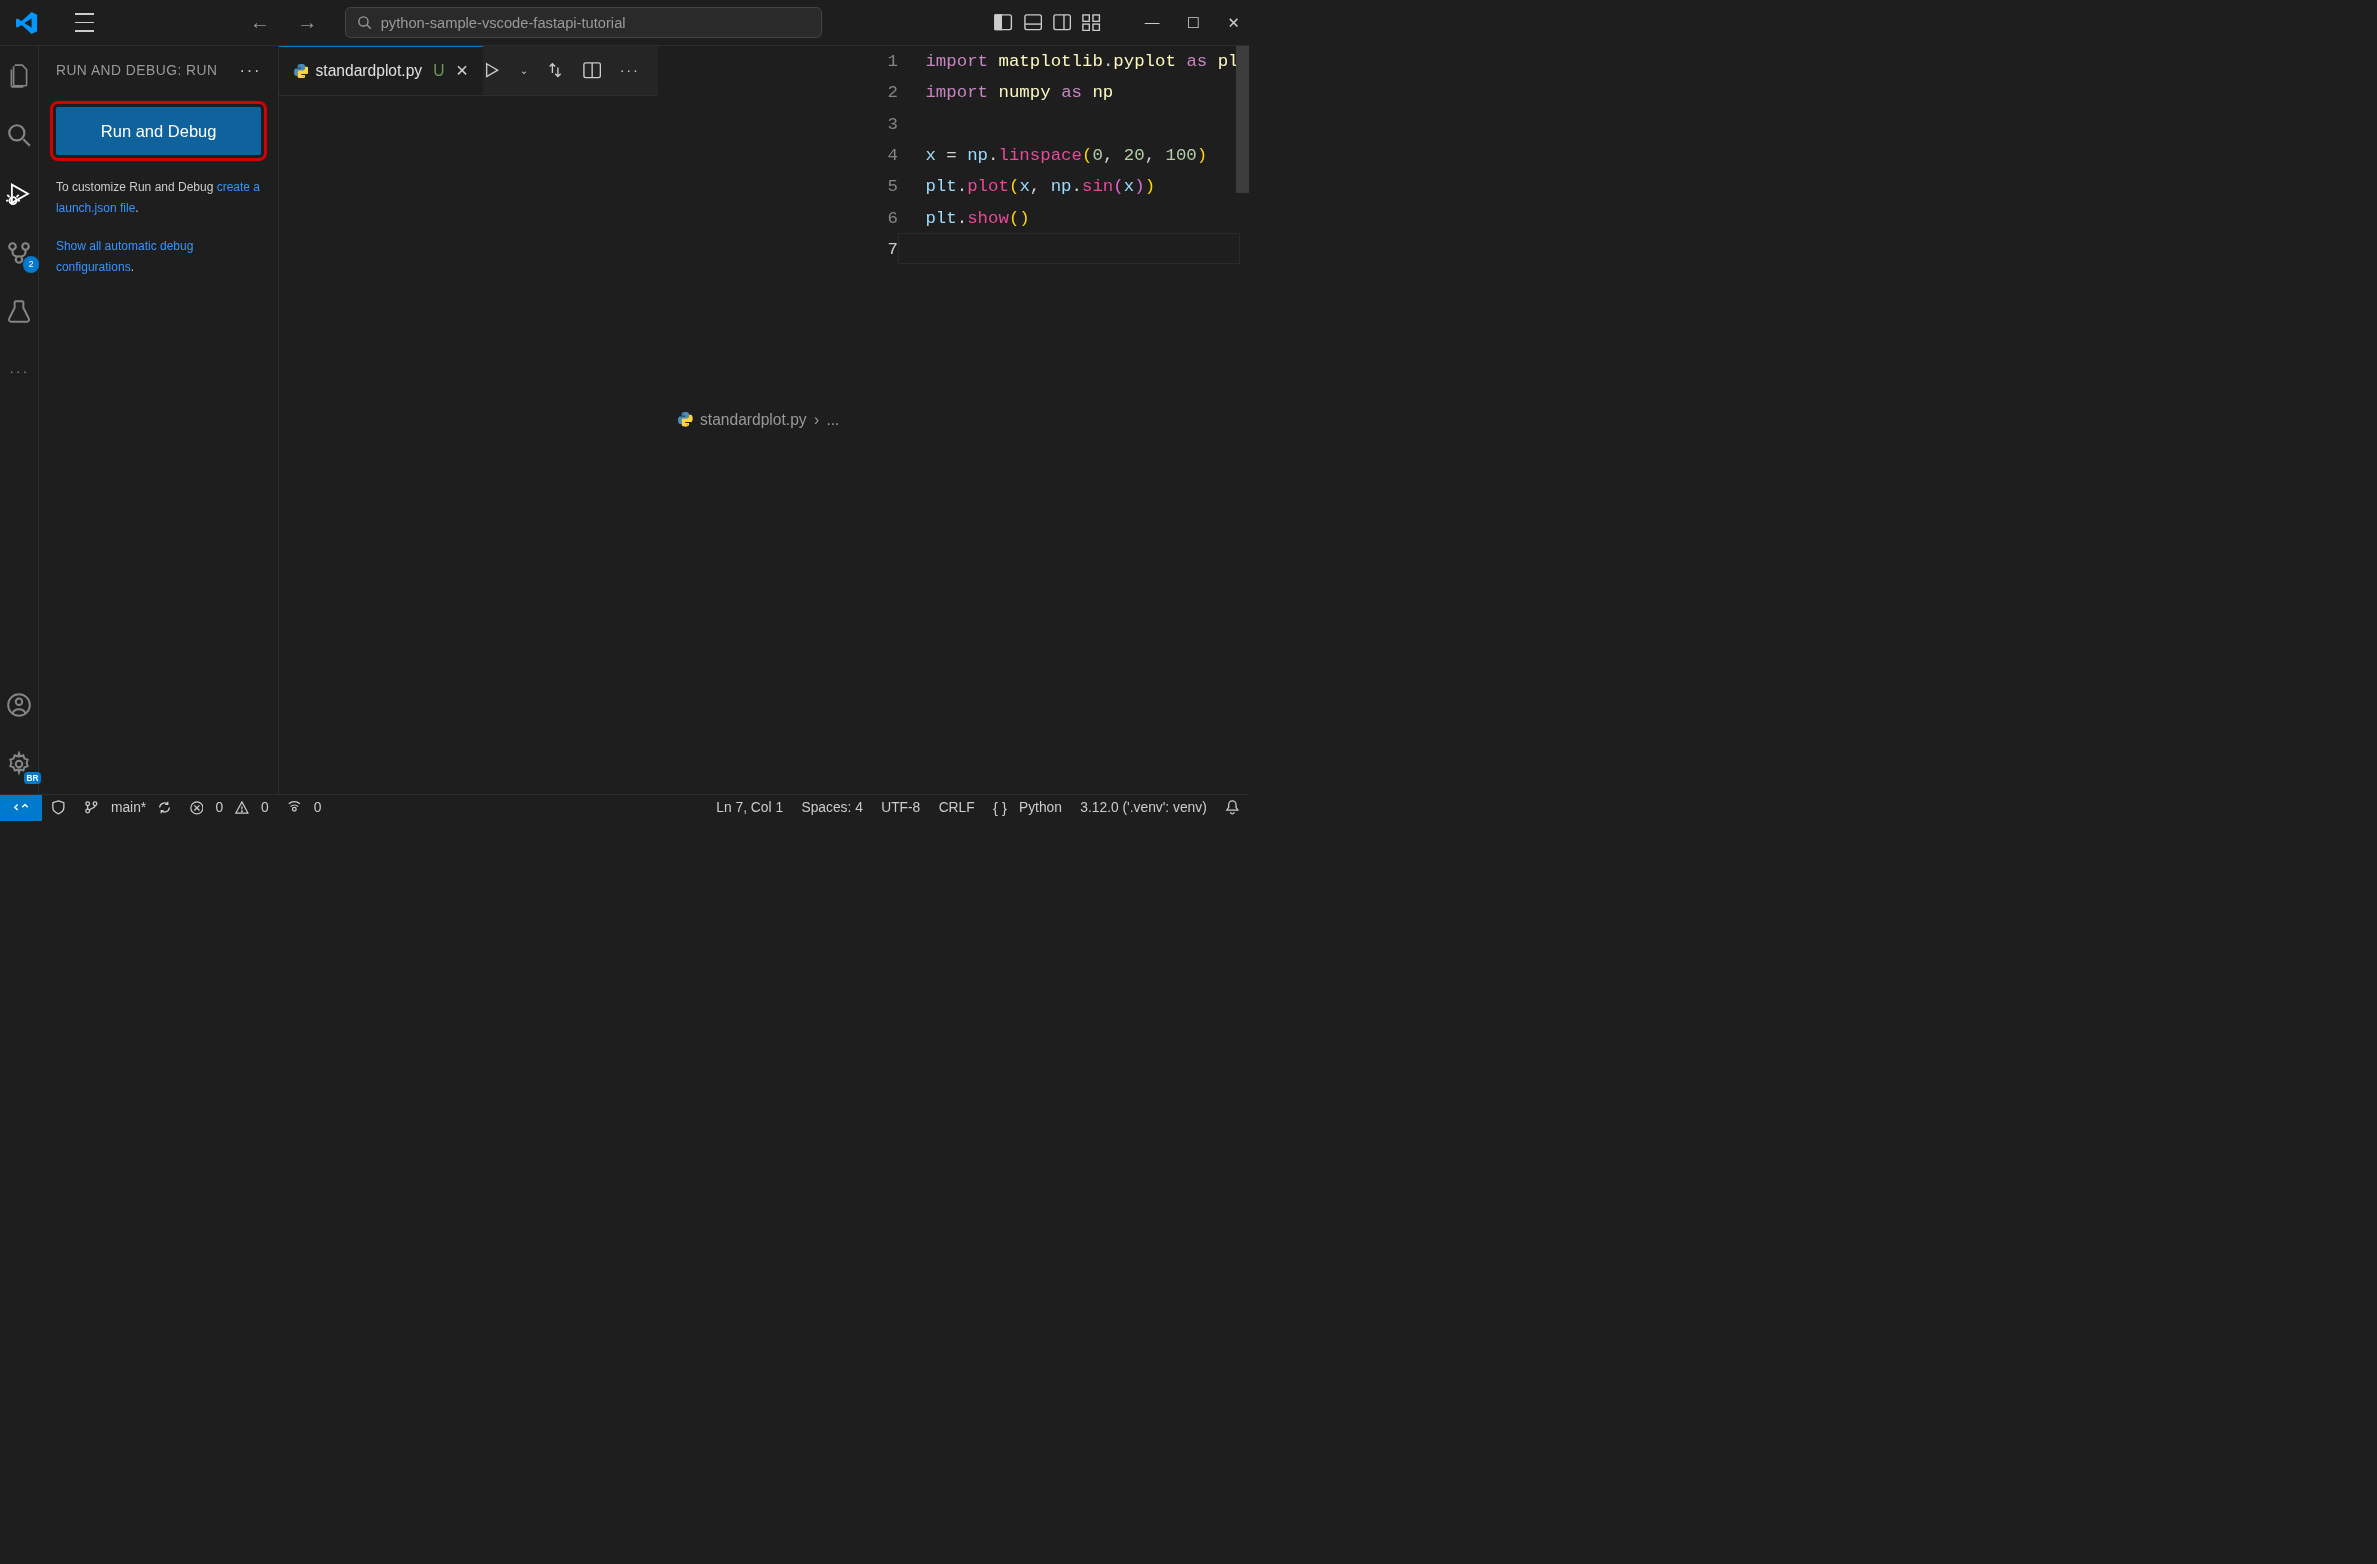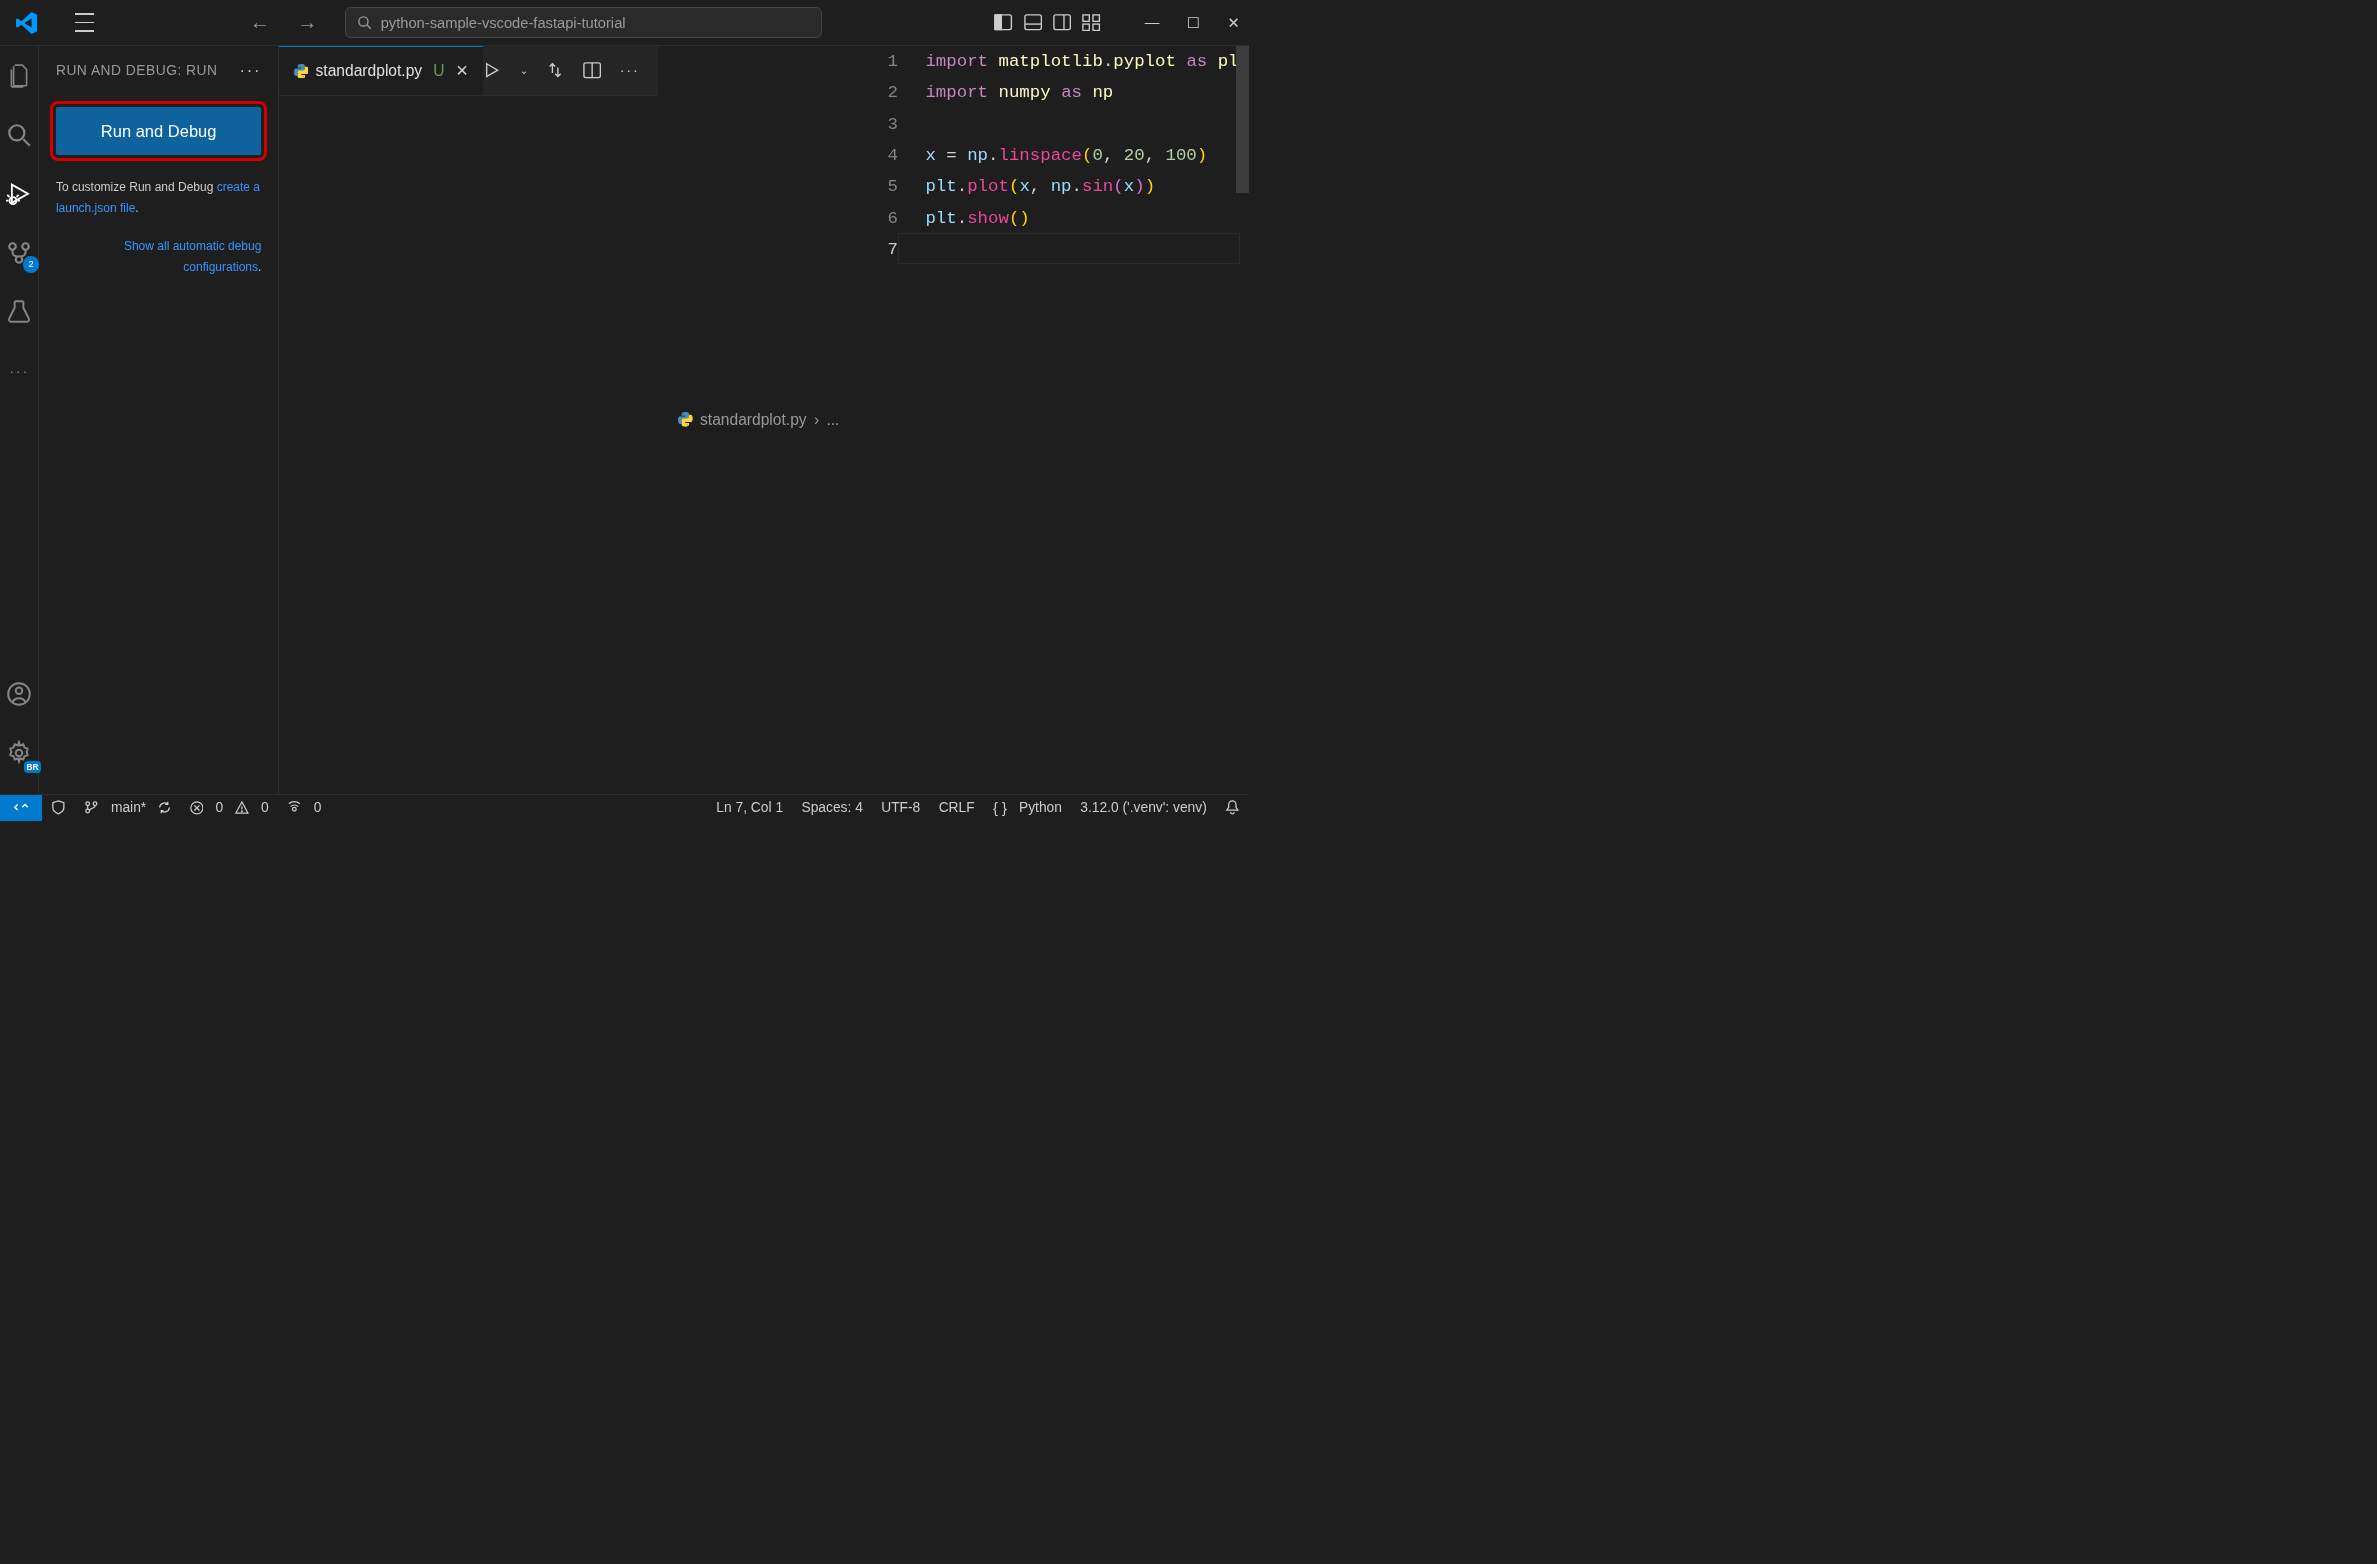--- a/index.html
+++ b/index.html
@@ -435,40 +435,40 @@
       <span style="letter-spacing:1.8px;">···</span>
     </div>
     <div class="activity-spacer"></div>
     <div class="activity-item">
       <svg width="26" height="26" viewBox="0 0 24 24" fill="none" stroke="currentColor" stroke-width="1.8">
           <circle cx="12" cy="12" r="10"></circle>
           <circle cx="12" cy="9" r="3"></circle>
           <path d="M6 20c1-3 4-4 6-4s5 1 6 4"></path>
         </svg>
     </div>
-    <div class="activity-item" style="margin-bottom:24px;">
+    <div class="activity-item" style="margin-bottom:13px;">
       <svg width="26" height="26" viewBox="0 0 24 24" fill="none" stroke="currentColor" stroke-width="1.8">
           <circle cx="12" cy="12" r="3"></circle>
           <path d="M12 2l1 3 3-1 1 3 3 1-1 3 1 3-3 1-1 3-3-1-1 3-1-3-3 1-1-3-3-1 1-3-1-3 3-1 1-3 3 1z"></path>
         </svg>
       <span class="badge-br">BR</span>
     </div>
   </div>
 
   <div class="side-panel">
     <div class="side-header">
       <span>RUN AND DEBUG: RUN</span>
       <span class="side-dots">···</span>
     </div>
     <button class="run-debug-btn">Run and Debug</button>
     <p>
       <span>To customize Run and Debug </span>
       <a>create a launch.json file</a><span>.</span>
     </p>
-    <p style="margin-top:18.3px;text-align:right;">
+    <p style="margin-top:18.3px;">
       <a>Show all automatic debug configurations</a><span>.</span>
     </p>
   </div>
 
   <div class="editor-area">
     <div class="tabs">
       <div class="tab">
         <svg class="python-icon" viewBox="0 0 16 16">
             <path fill="#4B8BBE" d="M8 0C4 0 4 2 4 2v2h4v1H2s-2 0-2 4 2 4 2 4h2v-2s0-2 2-2h4s2 0 2-2V2s0-2-4-2zM6 1.5a.5.5 0 110 1 .5.5 0 010-1z"></path>
             <path fill="#FFD43B" d="M8 16c4 0 4-2 4-2v-2H8v-1h6s2 0 2-4-2-4-2-4h-2v2s0 2-2 2H6s-2 0-2 2v5s0 2 4 2zm2-1.5a.5.5 0 110-1 .5.5 0 010 1z"></path>

